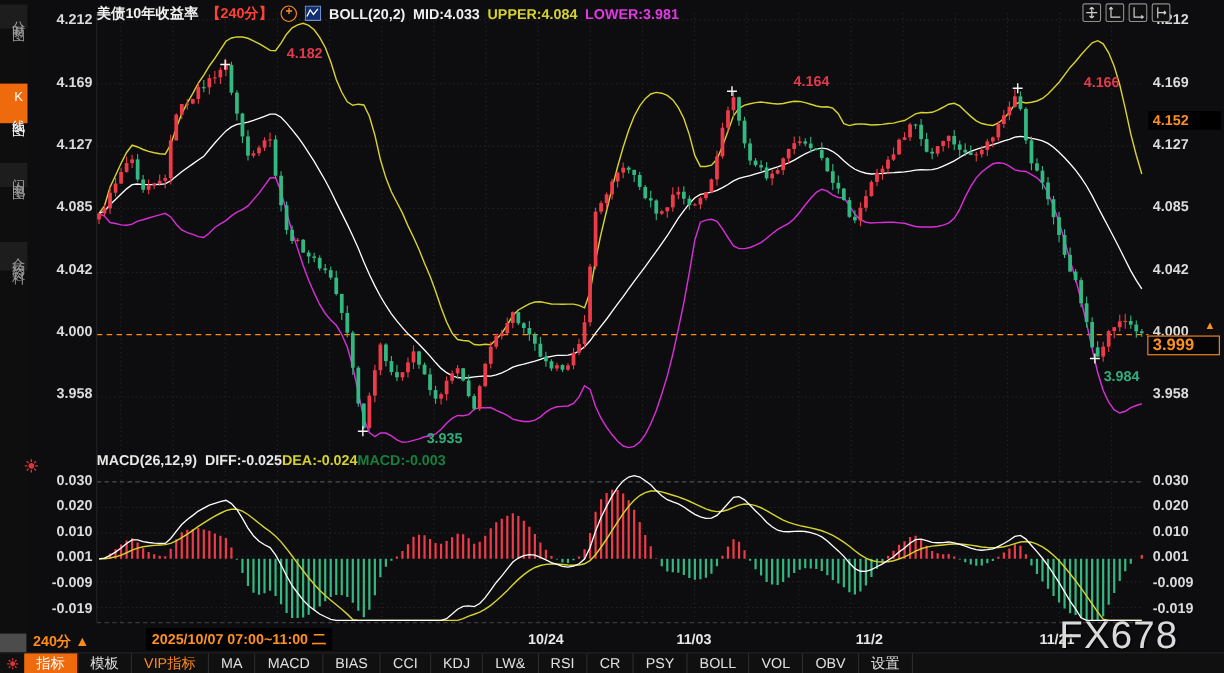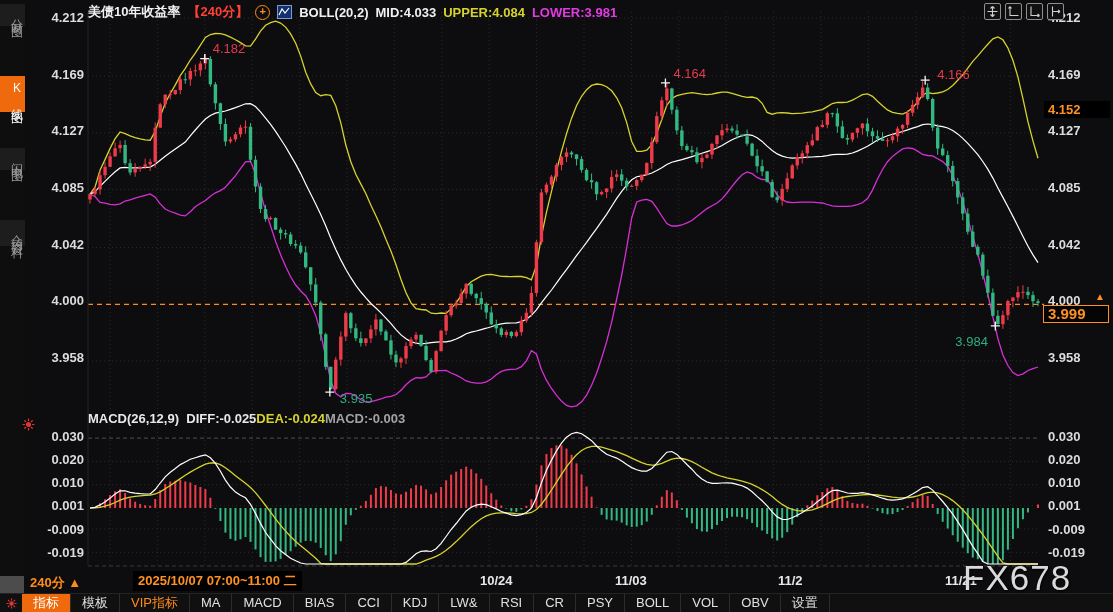--- a/index.html
+++ b/index.html
@@ -31,26 +31,26 @@
   
   .axis-label{position:absolute;font-size:13px;font-weight:700;color:#dcdcdc;z-index:5;}
   .al-left{left:28px;width:56px;text-align:right;}
   .al-right{left:1048px;width:60px;text-align:left;}
   .badge-ref{position:absolute;left:1044px;width:62px;height:17px;background:#000;color:#ff9022;
              font-size:13px;font-weight:700;line-height:17px;padding-left:4px;z-index:6;}
   .badge-last{position:absolute;left:1043px;width:60px;height:16px;background:#050505;color:#ff9022;
               border:1px solid #ff9022;font-size:15px;font-weight:700;line-height:16px;padding-left:4px;z-index:6;}
   .arrow-up{position:absolute;color:#ff9022;font-size:10px;z-index:6;}
 
-  .annot{position:absolute;font-size:13px;font-weight:400;z-index:5;white-space:nowrap;}
+  .annot{position:absolute;font-size:13px;font-weight:700;z-index:5;white-space:nowrap;margin-left:48px;}
 
   
   .macd-header{position:absolute;left:88px;top:411px;display:flex;font-size:13px;
                font-weight:700;color:#e8e8e8;z-index:5;white-space:nowrap;}
-  .macd-dea{color:#d6d22e;} .macd-macd{color:#a3a3a3;}
+  .macd-dea{color:#d6d22e;} .macd-macd{color:#15803d;}
   .pane-gear{position:absolute;left:22px;top:417px;width:13px;height:13px;cursor:pointer;z-index:6;}
 
   
   .xaxis-label{position:absolute;top:573px;font-size:13px;font-weight:700;color:#e8e8e8;z-index:5;margin-left:32px;}
   .interval-note{position:absolute;left:30px;top:574px;color:#ff8c1a;font-size:13px;font-weight:700;z-index:5;}
   .xaxis-tooltip{position:absolute;left:133px;top:571px;background:#000;color:#ff9022;font-size:13px;
                  font-weight:700;padding:1px 5px;z-index:6;white-space:nowrap;}
   .resize-grip{position:absolute;left:0;top:576px;width:24px;height:17px;background:#4c4c4c;z-index:5;}
 
   .watermark{position:absolute;left:963px;top:558px;font-size:35px;color:#dadada;letter-spacing:1px;

